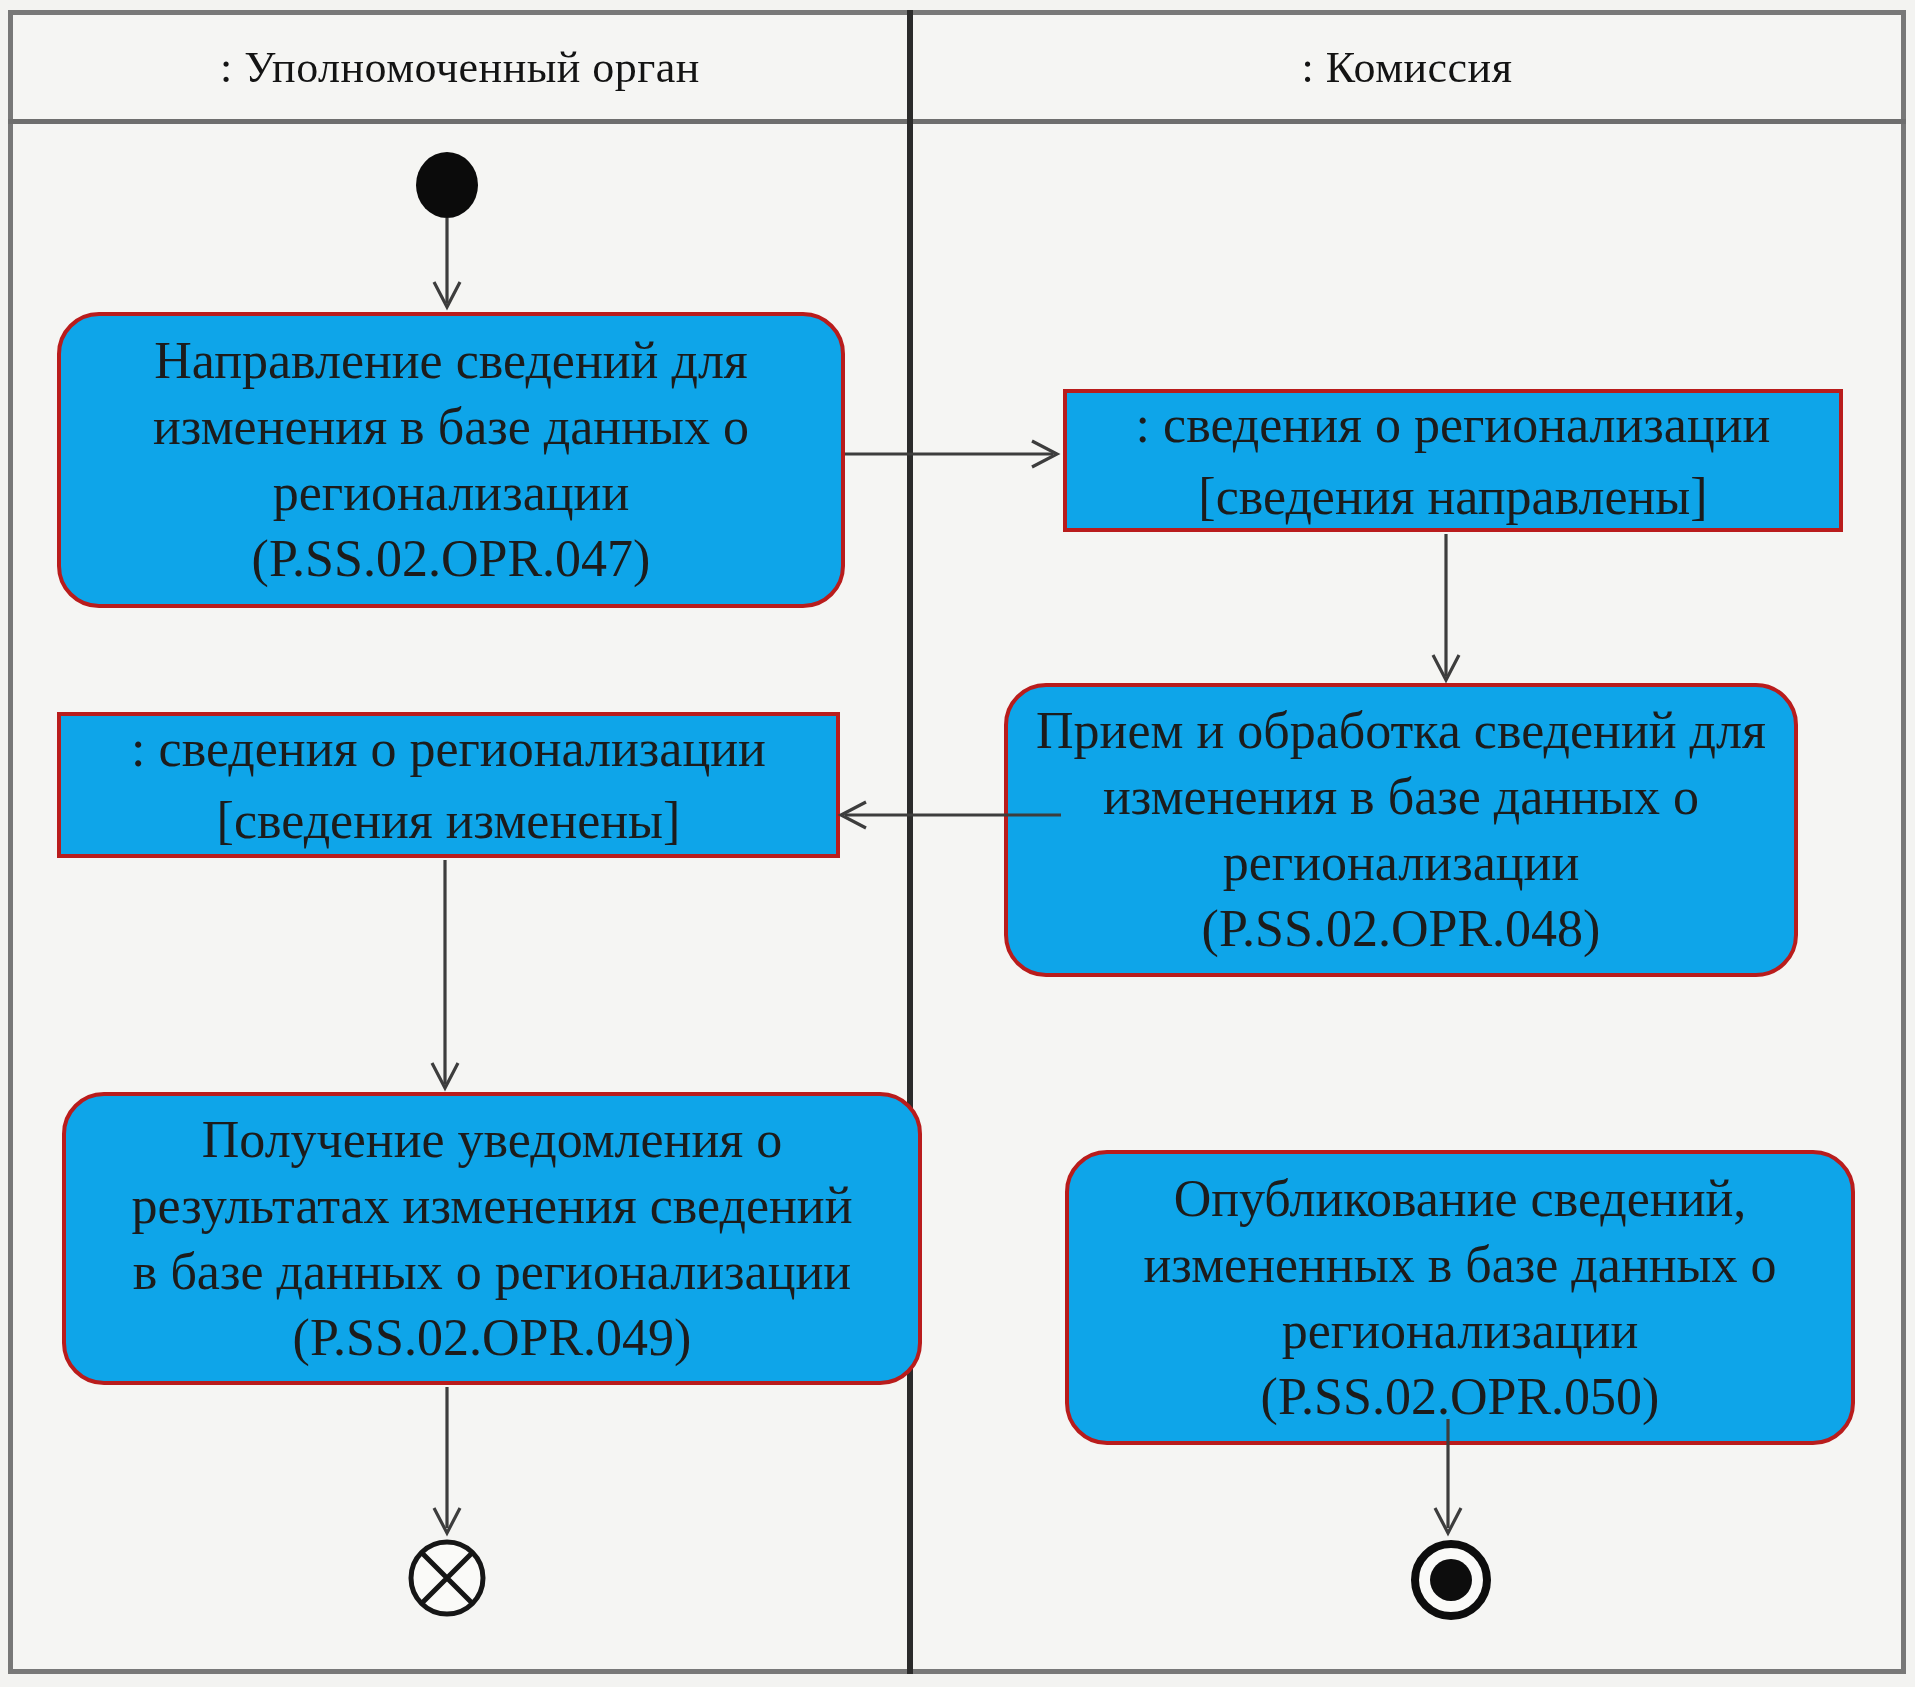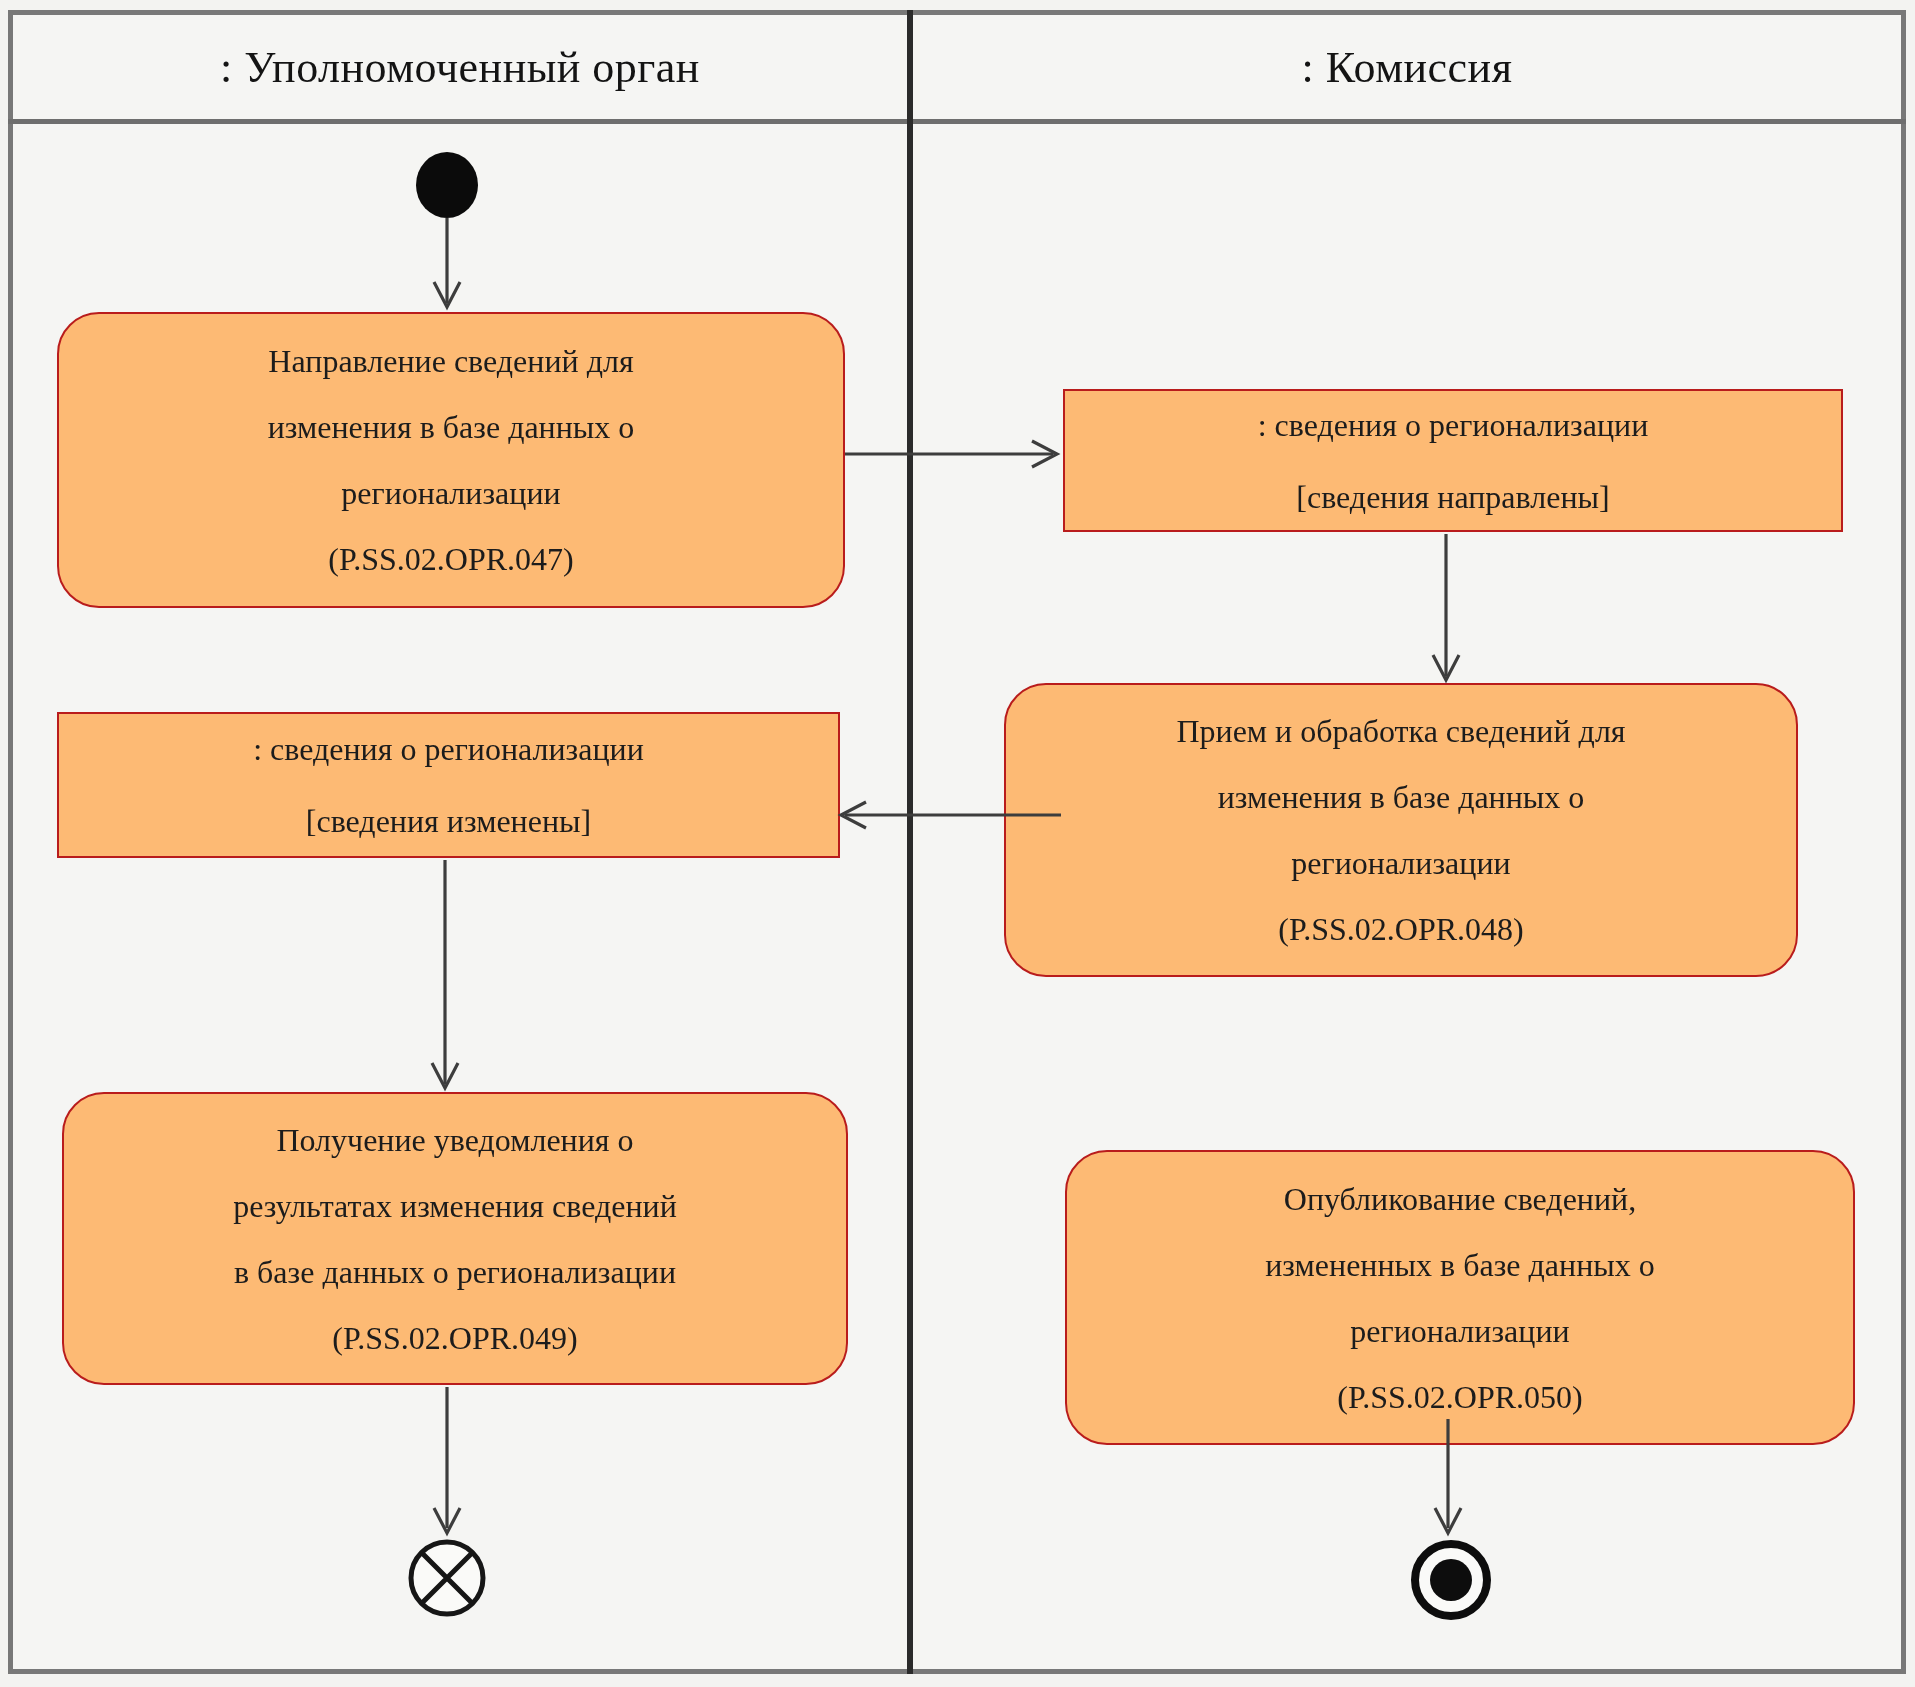--- a/index.html
+++ b/index.html
@@ -45,43 +45,43 @@
     font-size: 44px;
     color: #141414;
     letter-spacing: 0.5px;
   }
   .lane-header.left  { left: 13px;  width: 894px; }
   .lane-header.right { left: 913px; width: 988px; }
 
   .node {
     position: absolute;
     box-sizing: border-box;
-    background: #fdba74;
-    border: 2px solid #b91c1c;
+    background: #0ea5e9;
+    border: 4px solid #b91c1c;
     display: flex;
     align-items: center;
     justify-content: center;
     text-align: center;
     white-space: pre-line;
-    font-size: 32px;
+    font-size: 52px;
     color: #1c1c1c;
   }
   .activity {
     border-radius: 42px;
     line-height: 66px;
   }
   .objnode {
     line-height: 72px;
   }
 
   #a047 { left: 57px;   top: 312px;  width: 788px; height: 296px; }
   #oSent{ left: 1063px; top: 389px;  width: 780px; height: 143px; }
   #a048 { left: 1004px; top: 683px;  width: 794px; height: 294px; }
   #oChg { left: 57px;   top: 712px;  width: 783px; height: 146px; }
-  #a049 { left: 62px;   top: 1092px; width: 786px; height: 293px; }
+  #a049 { left: 62px;   top: 1092px; width: 860px; height: 293px; }
   #a050 { left: 1065px; top: 1122px; width: 790px; height: 295px; margin-top: 28px; }
 
   svg.connectors {
     position: absolute;
     left: 0; top: 0;
     width: 1915px;
     height: 1687px;
     pointer-events: none;
   }
 </style>

